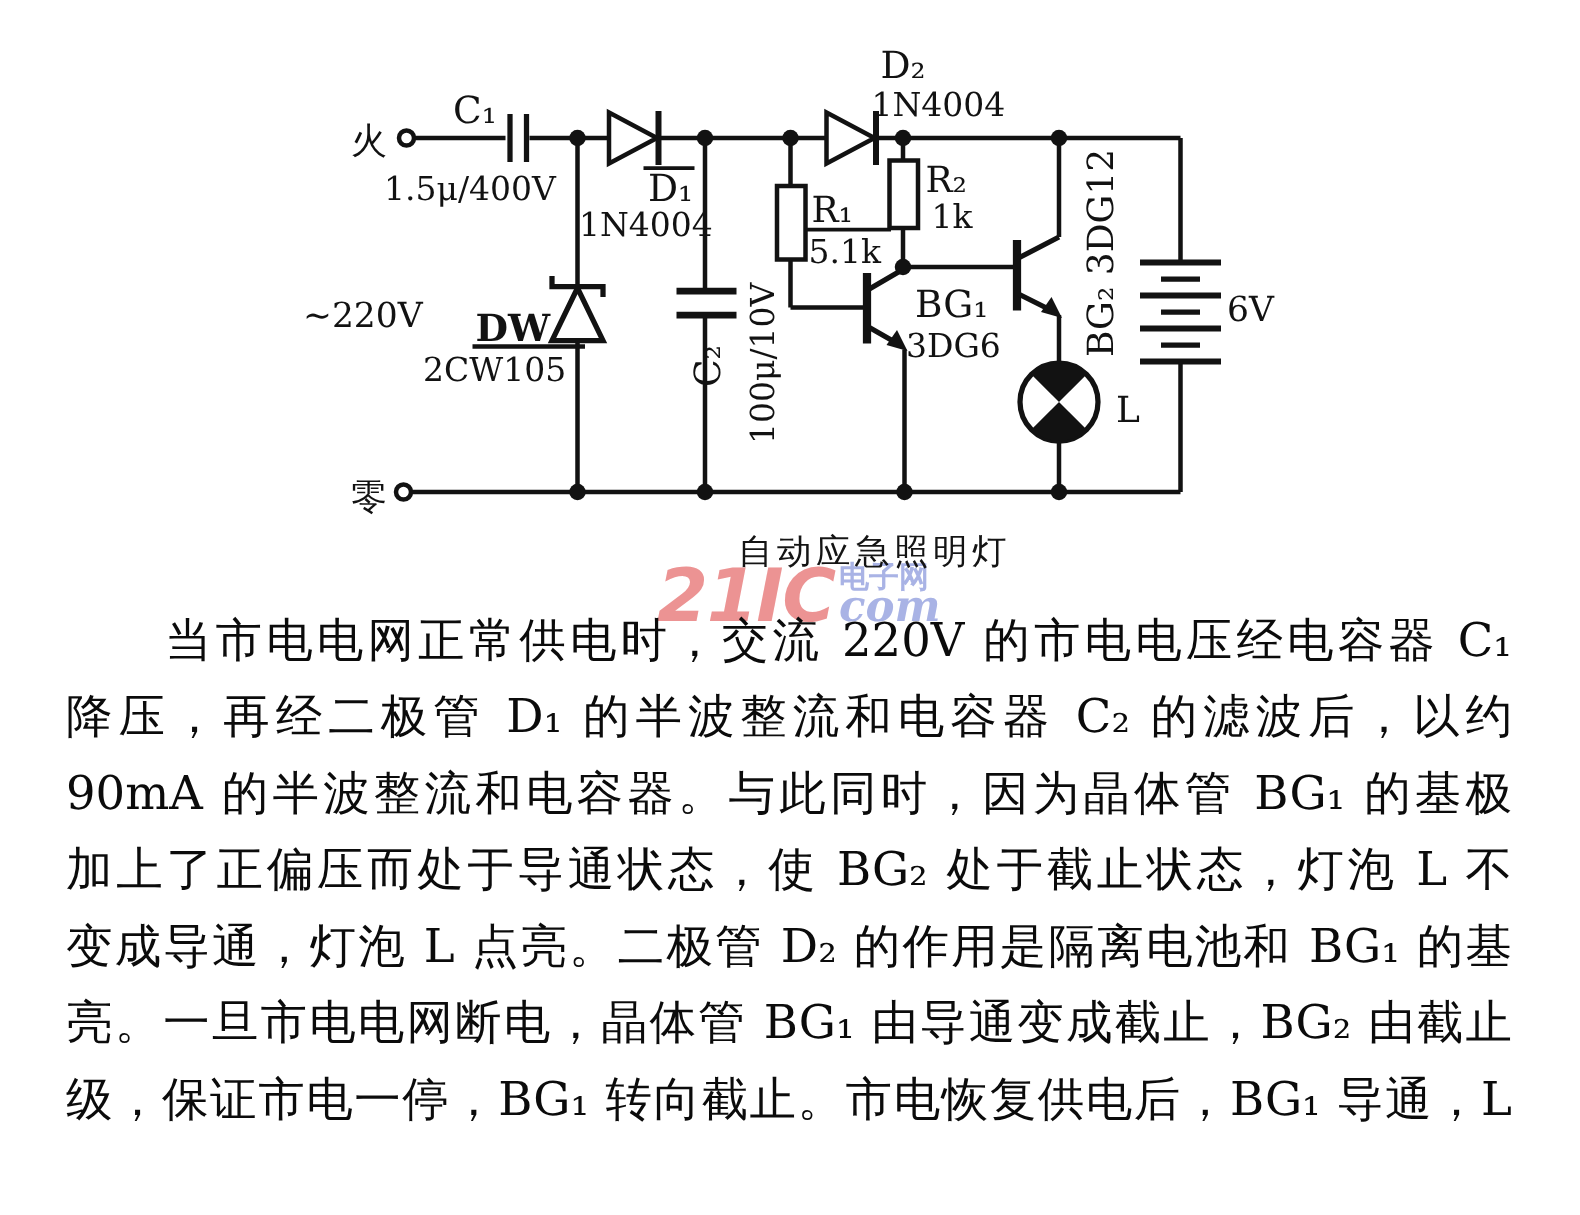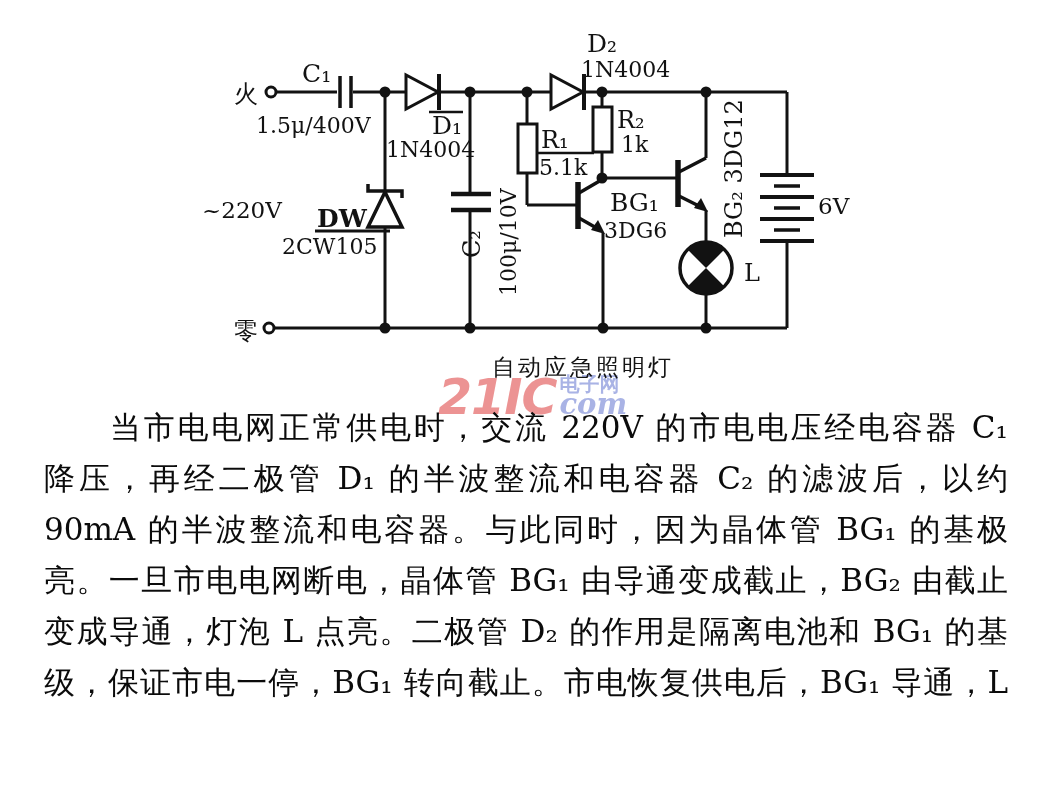--- a/index.html
+++ b/index.html
@@ -137,18 +137,19 @@
   <div class="watermark">
     <span class="wm-brand">21IC</span><span class="wm-right"><span class="wm-site">电子网</span><span class="wm-com">com</span></span>
   </div>
 
   <div class="fig-title">自动应急照明灯</div>
 
   <div class="body-text">
     <div class="line indent">当市电电网正常供电时，交流 220V 的市电电压经电容器 C₁</div>
     <div class="line">降压，再经二极管 D₁ 的半波整流和电容器 C₂ 的滤波后，以约</div>
     <div class="line">90mA 的半波整流和电容器。与此同时，因为晶体管 BG₁ 的基极</div>
+    <div class="line">加上了正偏压而处于导通状态，使 BG₂ 处于截止状态，灯泡 L 不</div>
+    <div class="line">变成导通，灯泡 L 点亮。二极管 D₂ 的作用是隔离电池和 BG₁ 的基</div>
     <div class="line">亮。一旦市电电网断电，晶体管 BG₁ 由导通变成截止，BG₂ 由截止</div>
-    <div class="line">变成导通，灯泡 L 点亮。二极管 D₂ 的作用是隔离电池和 BG₁ 的基</div>
     <div class="line">级，保证市电一停，BG₁ 转向截止。市电恢复供电后，BG₁ 导通，L</div>
   </div>
 
 </div>
 
 </body></html>

